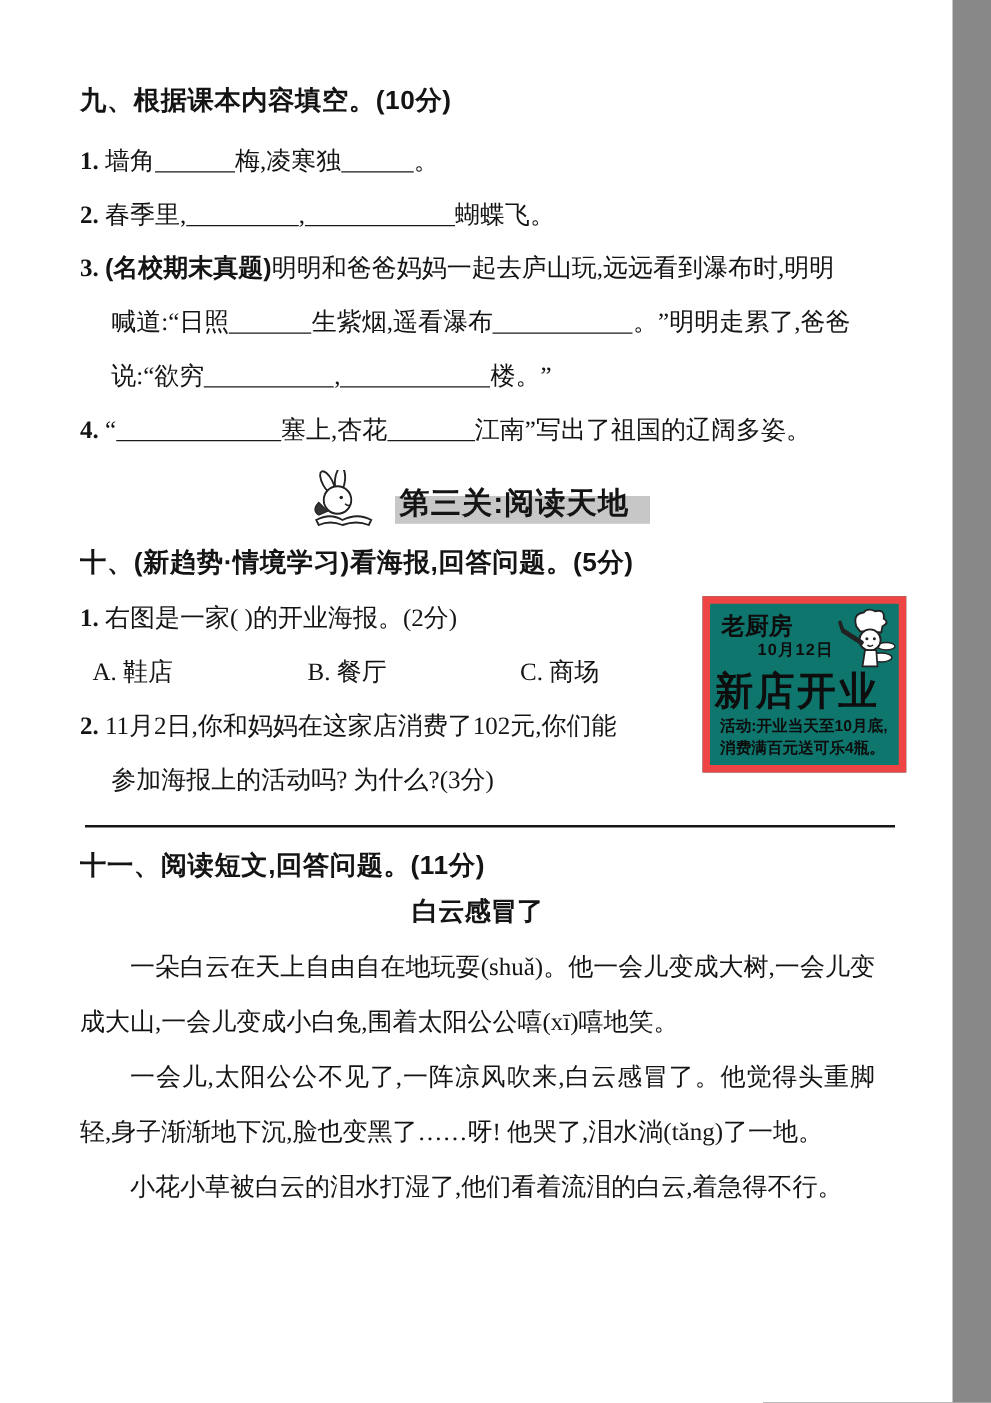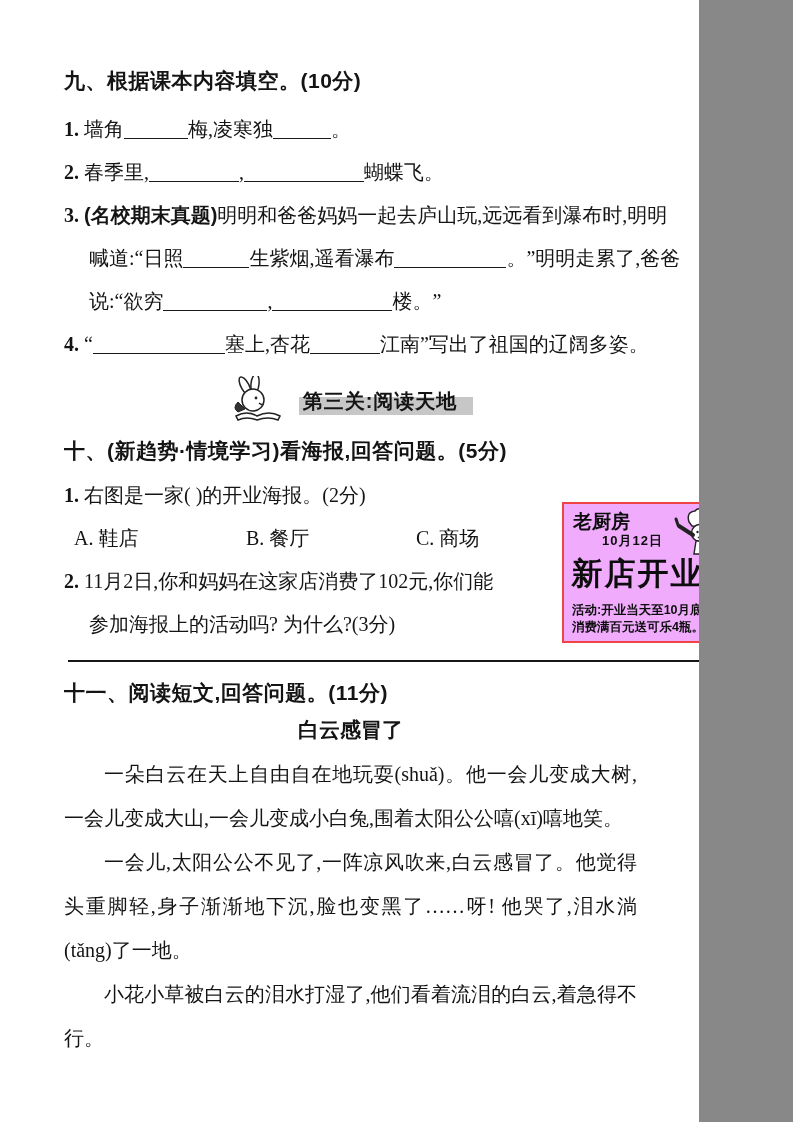--- a/index.html
+++ b/index.html
@@ -1,17 +1,17 @@
 <!DOCTYPE html>
 <html><head>
 <meta charset="utf-8">
 <style>
   html,body { margin:0; padding:0; background:#888; }
   .page {
-    width:699px; height:1122px; background:#ffffff; position:relative;
+    width:762px; height:1122px; background:#ffffff; position:relative;
     box-sizing:border-box; padding:66px 62px 14px 64px;
     font-family:"Liberation Serif","DejaVu Serif",serif;
     color:#141414; font-size:20px; overflow:hidden;
   }
   .h-title {
     font-family:"Liberation Sans","DejaVu Sans",sans-serif;
     font-weight:bold; font-size:21px; line-height:30px;
     margin-bottom:12px; letter-spacing:0.5px;
   }
   .q-line { line-height:43px; height:43px; white-space:nowrap; }
@@ -19,35 +19,35 @@
   .cont { margin-left:25px;font-family:Liberation Serif, serif; }
   .boldtag { font-family:"Liberation Sans","DejaVu Sans",sans-serif; font-weight:bold; }
   .bl { display:inline-block; border-bottom:1.6px solid #1a1a1a; height:20px; vertical-align:-3px; }
   .w58{width:58px}.w64{width:64px}.w66{width:66px}.w70{width:70px}
   .w90{width:90px}.w104{width:104px}.w112{width:112px}.w120{width:120px}.w132{width:132px}
 
   .banner { text-align:center; margin:10px 0 12px; height:48px; }
   .banner-icon { display:inline-block; vertical-align:middle; margin-right:8px; }
   .banner-label {
     font-family:"Liberation Sans","DejaVu Sans",sans-serif; font-weight:bold;
-    font-size:20px; letter-spacing:1px; vertical-align:middle;
+    font-size:24px; letter-spacing:1px; vertical-align:middle;
     background:linear-gradient(180deg, rgba(0,0,0,0) 26%, #c7c7c7 26%);
     padding:0 16px 3px 4px;
   }
 
   .s10-text { width:502px; }
   .opt-row { line-height:43px; height:43px; white-space:nowrap; }
   .opt { display:inline-block; }
   .opt-a { margin-left:10px; width:172px; }
   .opt-b { width:170px; }
 
   .poster {
     position:absolute; left:562px; top:477px; width:163px; height:141px;
-    background:#f0abfc; border:2px solid #ef4444; box-sizing:border-box;
-    font-family:"Liberation Sans","DejaVu Sans",sans-serif; color:#0d0d0d;margin-top:25px;
+    background:#0f766e; border:6px solid #ef4444; box-sizing:border-box;
+    font-family:"Liberation Sans","DejaVu Sans",sans-serif; color:#0d0d0d;
   }
   .poster .shop { position:absolute; top:5px; left:9px; font-weight:bold; font-size:19px; }
   .poster .date { position:absolute; top:28px; left:38px; font-weight:bold; font-size:13px; letter-spacing:1px; }
   .poster .chef { position:absolute; top:3px; right:2px; }
   .poster .headline { position:absolute; top:49px; left:0; right:12px; text-align:center; font-weight:bold; font-size:31px; letter-spacing:2px; }
   .poster .act { position:absolute; left:8px; bottom:5px; font-weight:bold; font-size:12.5px; line-height:17px; }
 
   .divider { border-top:2px solid #161616; width:648px; margin:14px 0 0 4px; }
   .s11-title { margin-top:16px; margin-bottom:0; }
   .story-title {

